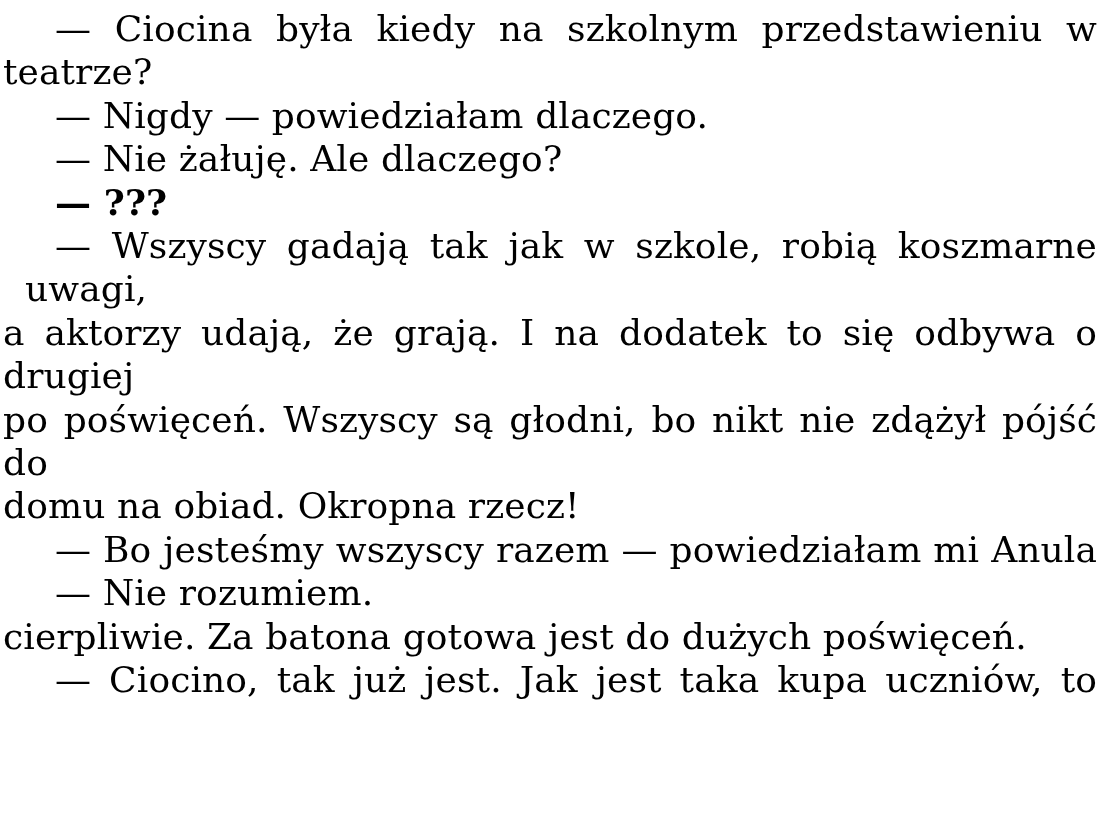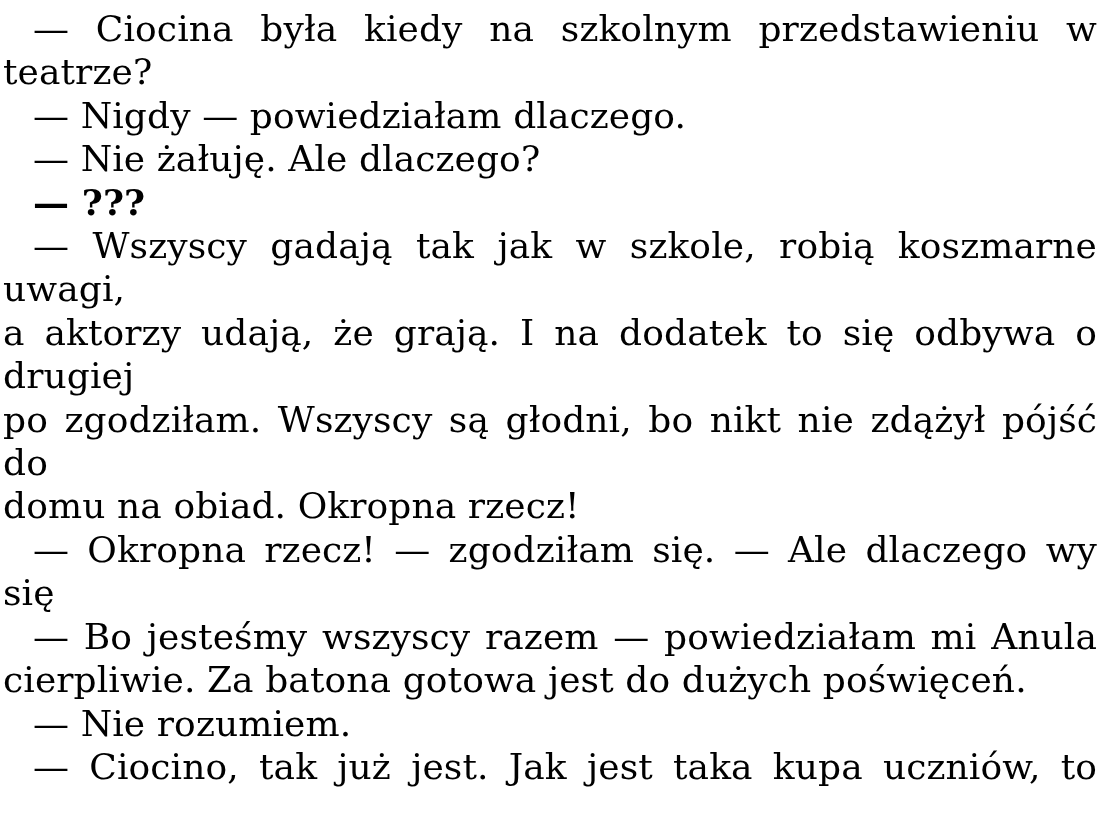--- a/index.html
+++ b/index.html
@@ -24,38 +24,38 @@
     text-align: justify;
     text-align-last: justify;
     white-space: normal;
     letter-spacing: 0.1px;
   }
   .line.last {
     text-align-last: left;
   }
   .line.first {
     text-indent: 30px;
+    margin-left: 22px;
   }
   .line.bold {
     font-weight: bold;
   }
 </style>
 </head>
 <body>
 
 <div class="page">
   <div id="text-block">
       <div class="line first">— Ciocina była kiedy na szkolnym przedstawieniu w</div>
       <div class="line last">teatrze?</div>
       <div class="line first last">— Nigdy — powiedziałam dlaczego.</div>
       <div class="line first last">— Nie żałuję. Ale dlaczego?</div>
       <div class="line first last bold">— ???</div>
       <div class="line first">— Wszyscy gadają tak jak w szkole, robią koszmarne uwagi,</div>
       <div class="line">a aktorzy udają, że grają. I na dodatek to się odbywa o drugiej</div>
-      <div class="line">po zgodziłam. Wszyscy są głodni, bo nikt nie zdążył pójść do</div>
+      <div class="line">po poświęceń. Wszyscy są głodni, bo nikt nie zdążył pójść do</div>
       <div class="line last">domu na obiad. Okropna rzecz!</div>
-      <div class="line first">— Okropna rzecz! — zgodziłam się. — Ale dlaczego wy się</div>
       <div class="line first">— Bo jesteśmy wszyscy razem — powiedziałam mi Anula</div>
+      <div class="line first last">— Nie rozumiem.</div>
       <div class="line last">cierpliwie. Za batona gotowa jest do dużych poświęceń.</div>
-      <div class="line first last">— Nie rozumiem.</div>
       <div class="line first">— Ciocino, tak już jest. Jak jest taka kupa uczniów, to</div>
     </div>
 </div>
 
 </body></html>

